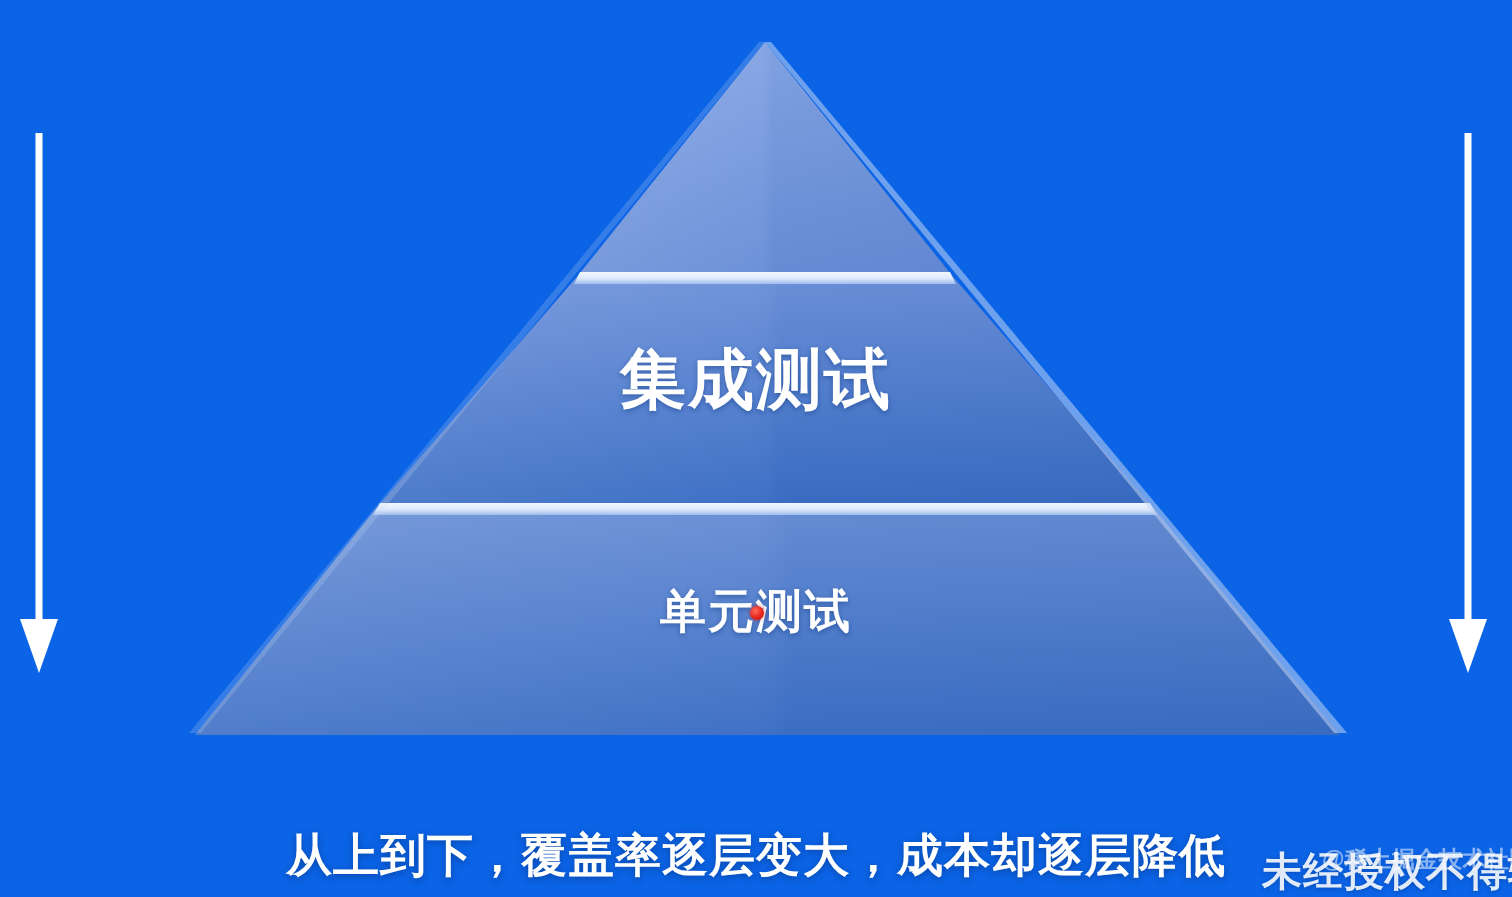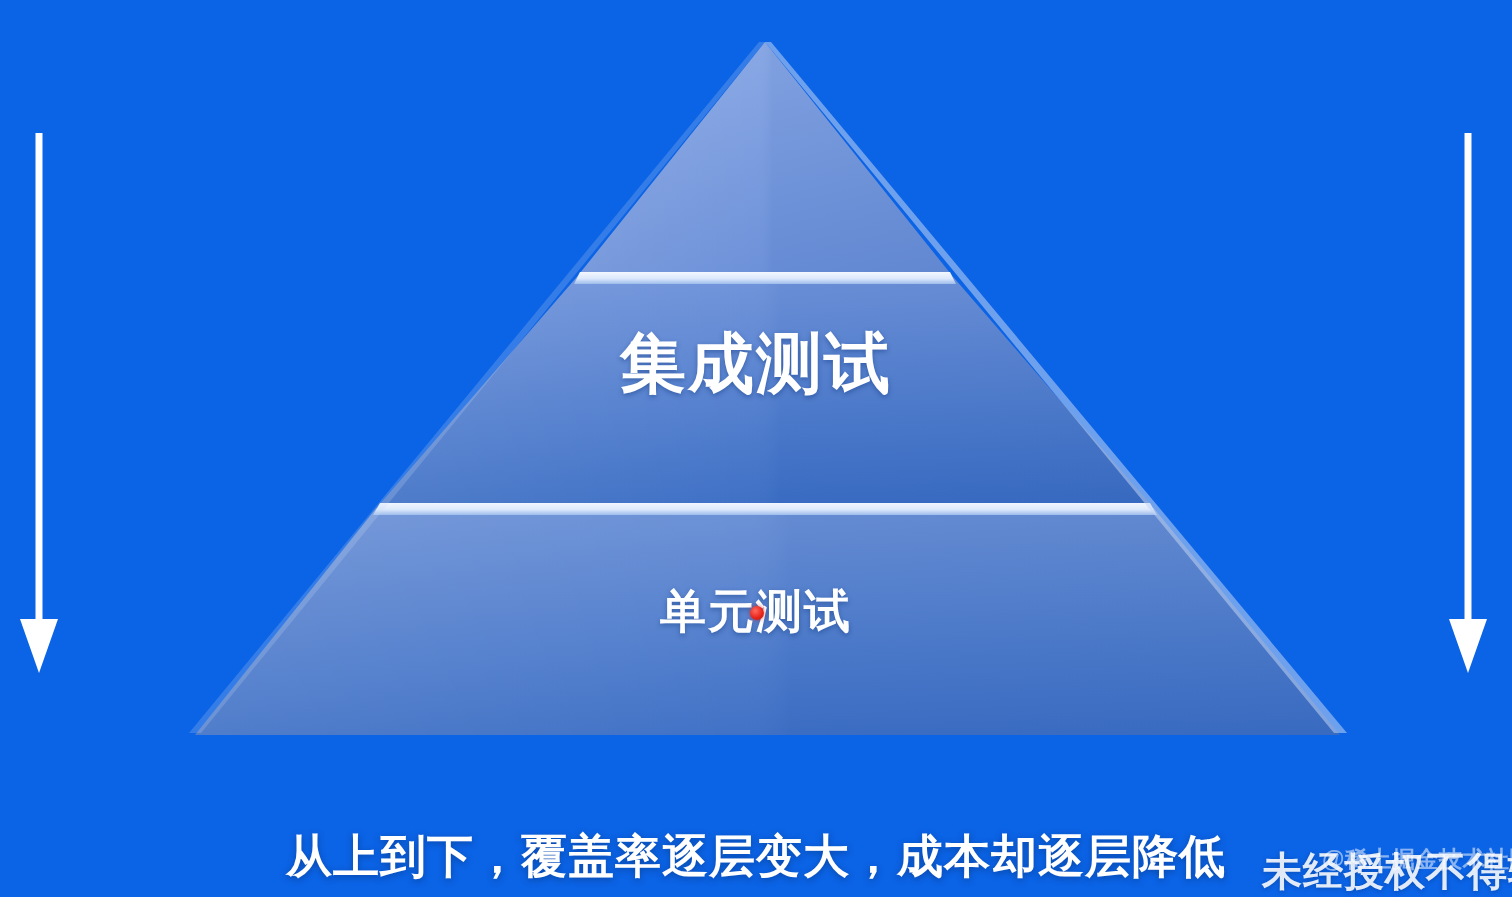--- a/index.html
+++ b/index.html
@@ -47,21 +47,21 @@
     left: 0;
     width: 1512px;
     text-align: center;
     color: #ffffff;
     font-weight: 700;
     letter-spacing: 2px;
     text-shadow: 0 2px 5px rgba(10, 50, 120, 0.45);
     white-space: nowrap;
   }
   .tier-label.t0 { top: 103px; font-size: 66px; line-height: 78px; }
-  .tier-label.t1 { top: 324px; font-size: 66px; line-height: 78px; }
+  .tier-label.t1 { top: 340px; font-size: 66px; line-height: 78px; }
   .tier-label.t2 { top: 572px; font-size: 46px; line-height: 78px; }
 
   
   #cursor-dot {
     position: absolute;
     left: 750px;
     top: 606px;
     width: 14px;
     height: 14px;
     border-radius: 50%;
@@ -76,20 +76,21 @@
     top: 827px;
     width: 1512px;
     text-align: center;
     color: #ffffff;
     font-size: 46px;
     line-height: 58px;
     font-weight: 700;
     letter-spacing: 1px;
     text-shadow: 0 2px 6px rgba(8, 45, 110, 0.5);
     white-space: nowrap;
+    font-family: Liberation Serif, serif;
   }
 
   
   #watermark-big {
     position: absolute;
     left: 1262px;
     top: 848px;
     font-size: 40px;
     line-height: 46px;
     font-weight: 700;

